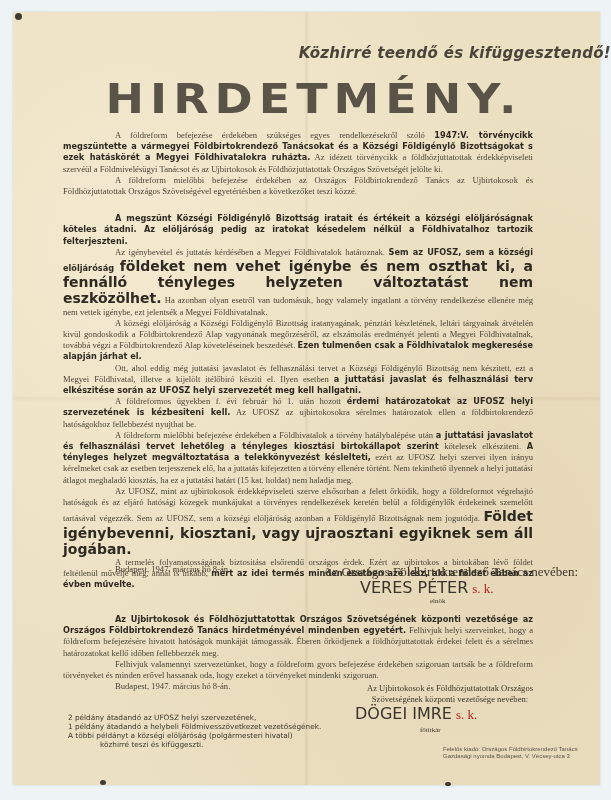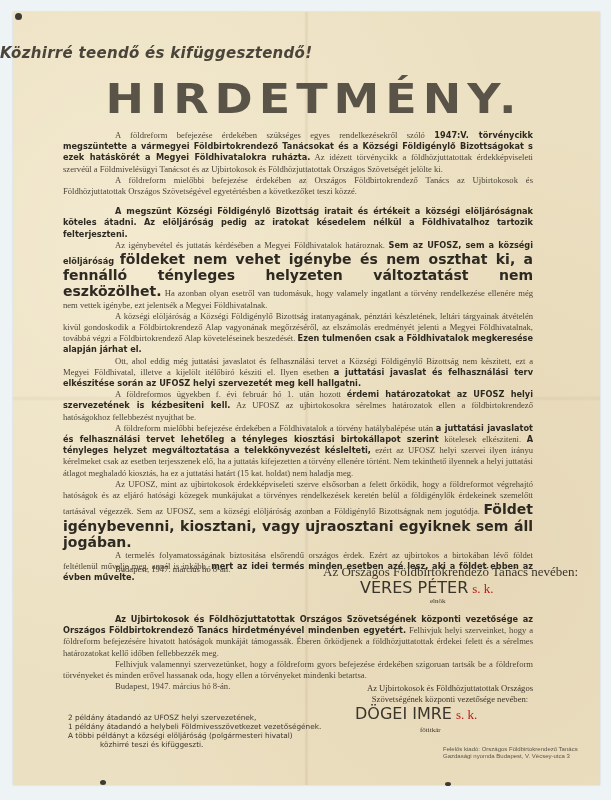--- a/index.html
+++ b/index.html
@@ -16,21 +16,21 @@
       background-image:
         radial-gradient(ellipse at 20% 30%, rgba(255,250,230,0.35), transparent 60%),
         radial-gradient(ellipse at 80% 70%, rgba(210,190,150,0.25), transparent 60%),
         linear-gradient(90deg, rgba(0,0,0,0) 49.6%, rgba(160,140,100,0.18) 50%, rgba(0,0,0,0) 50.4%),
         linear-gradient(0deg, rgba(0,0,0,0) 49.6%, rgba(160,140,100,0.12) 50%, rgba(0,0,0,0) 50.4%);
       box-shadow: 0 0 2px rgba(0,0,0,0.15);
     }
     .pin { position: absolute; width: 7px; height: 7px; border-radius: 50%; background: #3e3a33; }
     .abs { position: absolute; }
     .subtitle {
-      left: 0; width: 611px; top: 44px; text-align: left;
+      left: 0; width: 611px; top: 44px; text-align: right;
       font-family: "DejaVu Sans", sans-serif; font-style: italic; font-weight: bold;
       font-size: 15px; color: #4a443a; letter-spacing: 0.3px;
     }
     .title {
       left: 64px; top: 76px; width: 500px; text-align: center;
       font-family: "DejaVu Sans", sans-serif; font-weight: bold;
       font-size: 46px; line-height: 46px; color: #5a5448; letter-spacing: 6px;
       transform: scaleY(0.9);
     }
     .body-text {
@@ -58,21 +58,21 @@
 <div class="abs subtitle">Közhirré teendő és kifüggesztendő!</div>
 <div class="abs title">HIRDETMÉNY.</div>
 
 <div class="abs body-text" style="top:130px;">
   <p class="indent">
     <span>A földreform befejezése érdekében szükséges egyes rendelkezésekről szóló</span>
     <b>1947:V. törvénycikk megszüntette a vármegyei Földbirtokrendező Tanácsokat és a Községi Földigénylő Bizottságokat s ezek hatáskörét a Megyei Földhivatalokra ruházta.</b>
     <span>Az idézett törvénycikk a földhözjuttatottak érdekképviseleti szervéül a Földmivelésügyi Tanácsot és az Ujbirtokosok és Földhözjuttatottak Országos Szövetségét jelölte ki.</span>
   </p>
   <p class="indent">A földreform mielőbbi befejezése érdekében az Országos Földbirtokrendező Tanács az Ujbirtokosok és Földhözjuttatottak Országos Szövetségével egyetértésben a következőket teszi közzé.</p>
-  <p class="indent" style="margin-top:9px;">
+  <p class="indent" style="margin-top:16px;">
     <b>A megszünt Községi Földigénylő Bizottság iratait és értékeit a községi elöljáróságnak köteles átadni. Az elöljáróság pedig az iratokat késedelem nélkül a Földhivatalhoz tartozik felterjeszteni.</b>
   </p>
   <p class="indent">
     <span>Az igénybevétel és juttatás kérdésében a Megyei Földhivatalok határoznak.</span>
     <b>Sem az UFOSZ, sem a községi elöljáróság</b>
     <span class="big">földeket nem vehet igénybe és nem oszthat ki, a fennálló tényleges helyzeten változtatást nem eszközölhet.</span>
     <span>Ha azonban olyan esetről van tudomásuk, hogy valamely ingatlant a törvény rendelkezése ellenére még nem vettek igénybe, ezt jelentsék a Megyei Földhivatalnak.</span>
   </p>
   <p class="indent">
     <span>A községi elöljáróság a Községi Földigénylő Bizottság iratanyagának, pénztári készletének, leltári tárgyainak átvételén kivül gondoskodik a Földbirtokrendező Alap vagyonának megőrzéséről, az elszámolás eredményét jelenti a Megyei Földhivatalnak, továbbá végzi a Földbirtokrendező Alap követeléseinek beszedését.</span>
@@ -110,21 +110,21 @@
   <span class="sig-name">VERES PÉTER</span>
   <span class="sig-sk">s. k.</span>
 </div>
 <div class="abs" style="left:430px;top:597px;font-size:7px;">elnök</div>
 
 <div class="abs body-text" style="top:614px;">
   <p class="indent">
     <b>Az Ujbirtokosok és Földhözjuttatottak Országos Szövetségének központi vezetősége az Országos Földbirtokrendező Tanács hirdetményével mindenben egyetért.</b>
     <span>Felhivjuk helyi szerveinket, hogy a földreform befejezésére hivatott hatóságok munkáját támogassák. Éberen őrködjenek a földhözjuttatottak érdekei felett és a sérelmes határozatokat kellő időben fellebbezzék meg.</span>
   </p>
-  <p class="indent">Felhivjuk valamennyi szervezetünket, hogy a földreform gyors befejezése érdekében szigoruan tartsák be a földreform törvényeket és minden erővel hassanak oda, hogy ellen a törvényeket mindenki betartsa.</p>
+  <p class="indent">Felhivjuk valamennyi szervezetünket, hogy a földreform gyors befejezése érdekében szigoruan tartsák be a földreform törvényeket és minden erővel hassanak oda, hogy ezeket a törvényeket mindenki szigoruan.</p>
   <p class="indent">Budapest, 1947. március hó 8-án.</p>
 </div>
 
 <div class="abs" style="left:320px;top:683px;width:260px;text-align:center;font-size:8.6px;line-height:11px;">
   <div>Az Ujbirtokosok és Földhözjuttatottak Országos</div>
   <div>Szövetségének központi vezetősége nevében:</div>
 </div>
 <div class="abs" style="left:355px;top:704px;white-space:nowrap;">
   <span class="sig-name">DÖGEI IMRE</span>
   <span class="sig-sk">s. k.</span>

